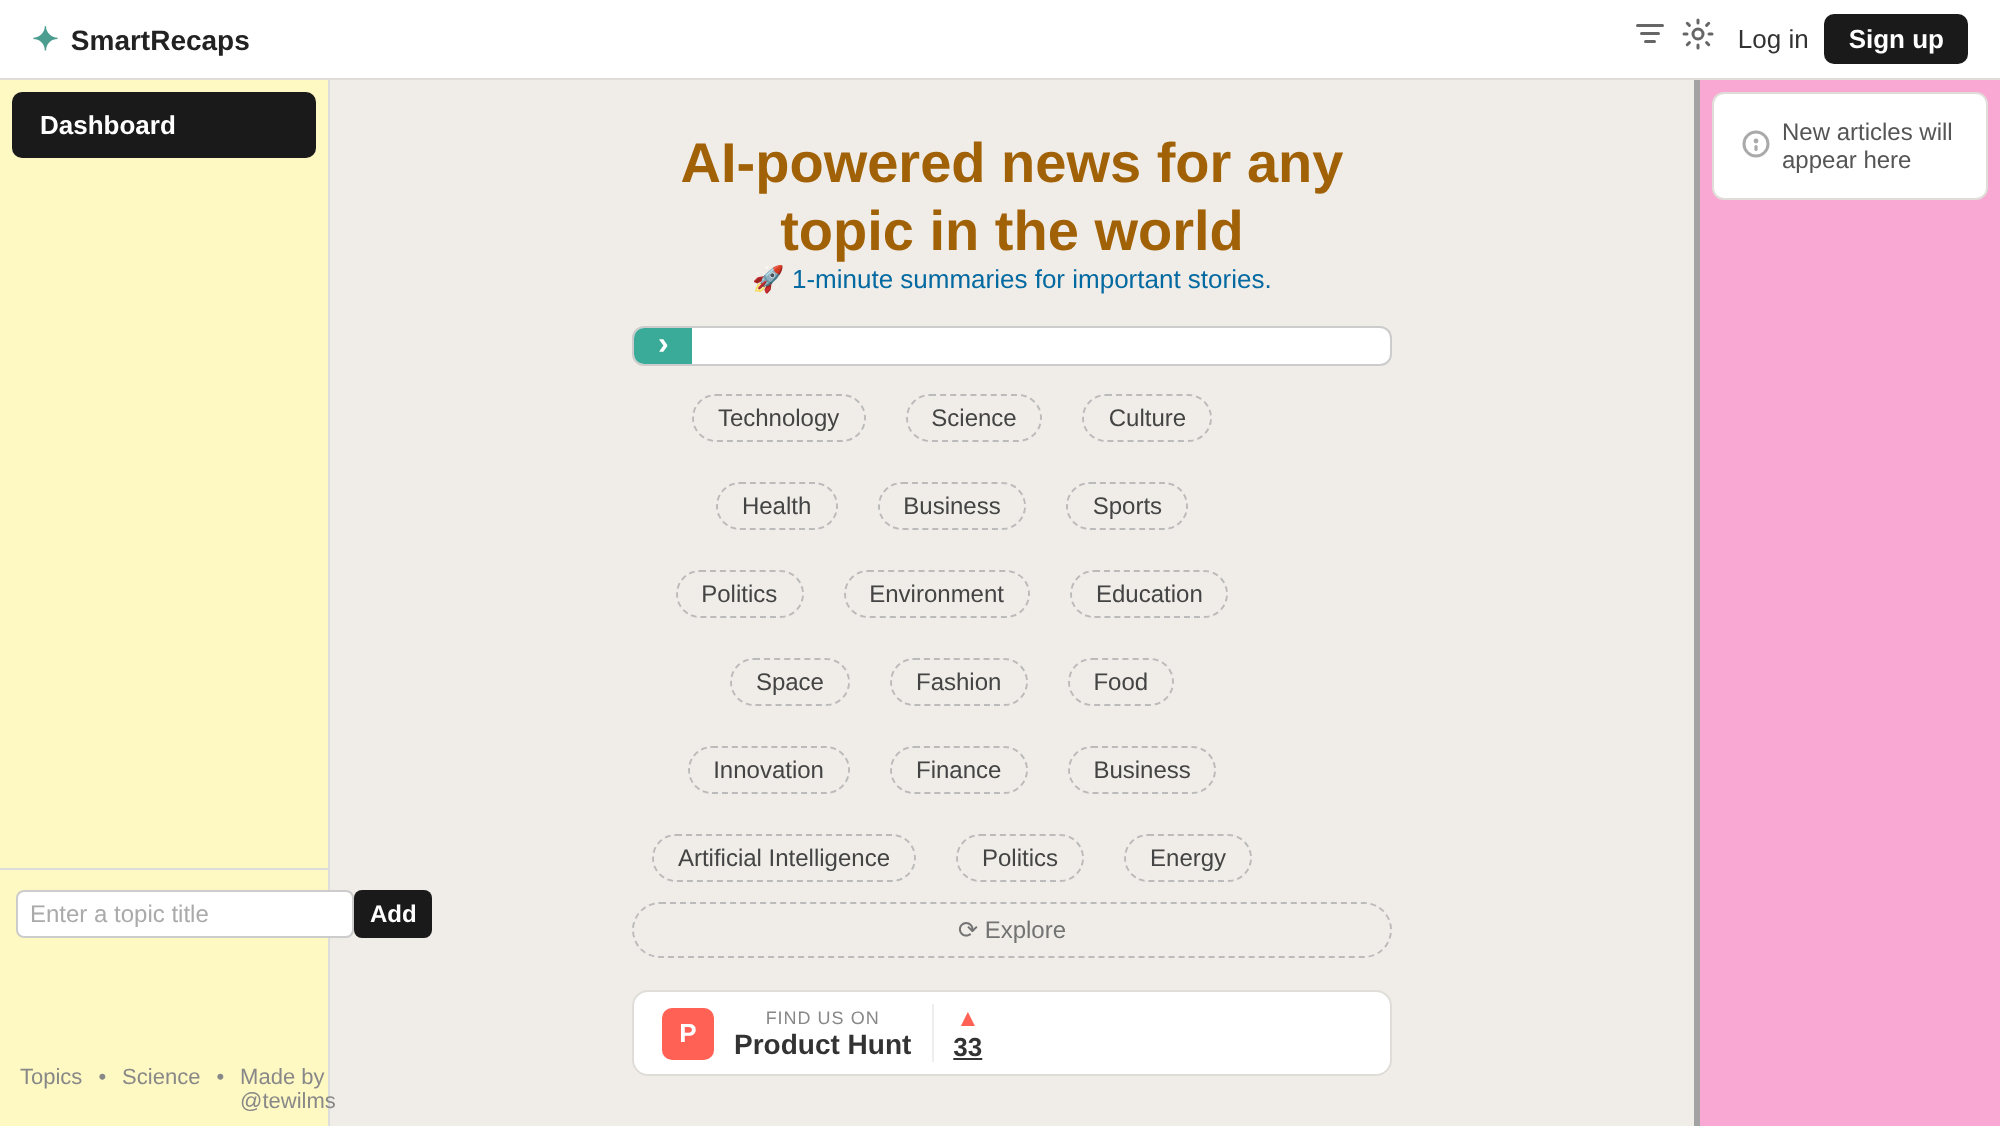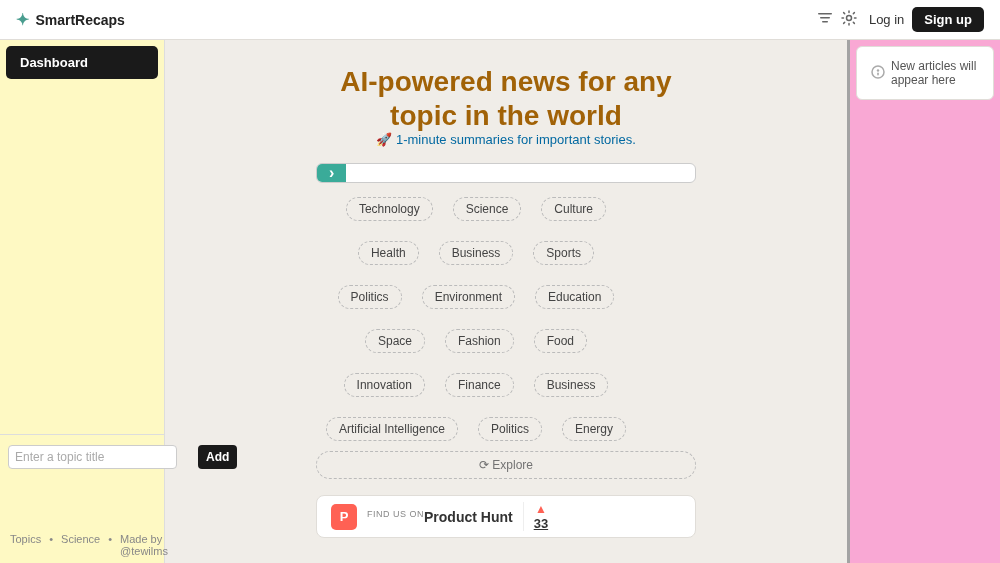--- a/index.html
+++ b/index.html
@@ -19,21 +19,21 @@
     .header-signup { background: #1a1a1a; color: #fff; border: none; border-radius: 5px; padding: 5px 12px; font-size: 13px; font-weight: 600; cursor: pointer; }
 
     
     .layout { display: flex; margin-top: 40px; height: calc(563px - 40px); }
 
     
     .sidebar { width: 165px; background: #fef9c3; border-right: 1px solid #ddd; display: flex; flex-direction: column; justify-content: space-between; padding-bottom: 0; flex-shrink: 0; }
     .sidebar-top {}
     .sidebar-dashboard { background: #1a1a1a; color: #fff; font-size: 13px; font-weight: 600; padding: 9px 14px; margin: 6px 6px; border-radius: 5px; cursor: pointer; }
     .sidebar-bottom { padding: 10px 8px; border-top: 1px solid #ddd; }
-    .sidebar-add-input { width: 100%; display: flex; gap: 21px; }
+    .sidebar-add-input { width: 100%; display: flex; gap: 0; }
     .sidebar-add-input input { flex: 1; border: 1px solid #ccc; border-radius: 4px; padding: 4px 6px; font-size: 12px; background: #fff; color: #333; outline: none; }
     .sidebar-add-input input::placeholder { color: #aaa; }
     .sidebar-add-btn { background: #1a1a1a; color: #fff; border: none; border-radius: 4px; padding: 4px 8px; font-size: 12px; font-weight: 600; cursor: pointer; }
     .sidebar-footer { display: flex; gap: 8px; padding: 6px 10px; font-size: 11px; color: #888; margin-top: 48px; }
     .sidebar-footer a { color: #888; text-decoration: none; cursor: pointer; }
 
     
     .main-content { flex: 1; display: flex; flex-direction: column; align-items: center; justify-content: center; overflow-y: auto; position: relative; }
 
     
@@ -54,21 +54,21 @@
     
     .tags-grid { display: flex; flex-wrap: wrap; gap: 20px; justify-content: center; margin-bottom: 10px; max-width: 320px; align-items: flex-end; }
     .tag { border: 1.5px dashed #bbb; background: transparent; border-radius: 14px; padding: 4px 12px; font-size: 12px; color: #444; cursor: pointer; }
 
     
     .explore-btn { display: flex; align-items: center; gap: 6px; border: 1.5px dashed #bbb; background: transparent; border-radius: 14px; padding: 6px 20px; font-size: 12px; color: #737373; cursor: pointer; margin-bottom: 16px; width: 100%; justify-content: center; }
 
     
     .ph-badge { display: flex; align-items: center; background: #fff; border: 1.5px solid #e0ddd8; border-radius: 8px; padding: 6px 14px; gap: 10px; cursor: pointer; text-decoration: none; }
     .ph-icon { background: #ff6154; color: #fff; border-radius: 5px; width: 26px; height: 26px; display: flex; align-items: center; justify-content: center; font-weight: 900; font-size: 13px; }
-    .ph-text { display: flex; flex-direction: row; }
+    .ph-text { display: flex; flex-direction: column; }
     .ph-find { font-size: 9px; color: #888; text-transform: uppercase; letter-spacing: 0.5px; }
     .ph-name { font-size: 14px; font-weight: 700; color: #333; }
     .ph-count { display: flex; flex-direction: column; align-items: center; border-left: 1px solid #eee; padding-left: 10px; }
     .ph-arrow { color: #ff6154; font-size: 12px; }
     .ph-num { font-size: 13px; font-weight: 700; color: #333; text-decoration: underline; }
   </style>
 </head>
 <body>
 
 <header class="header">

